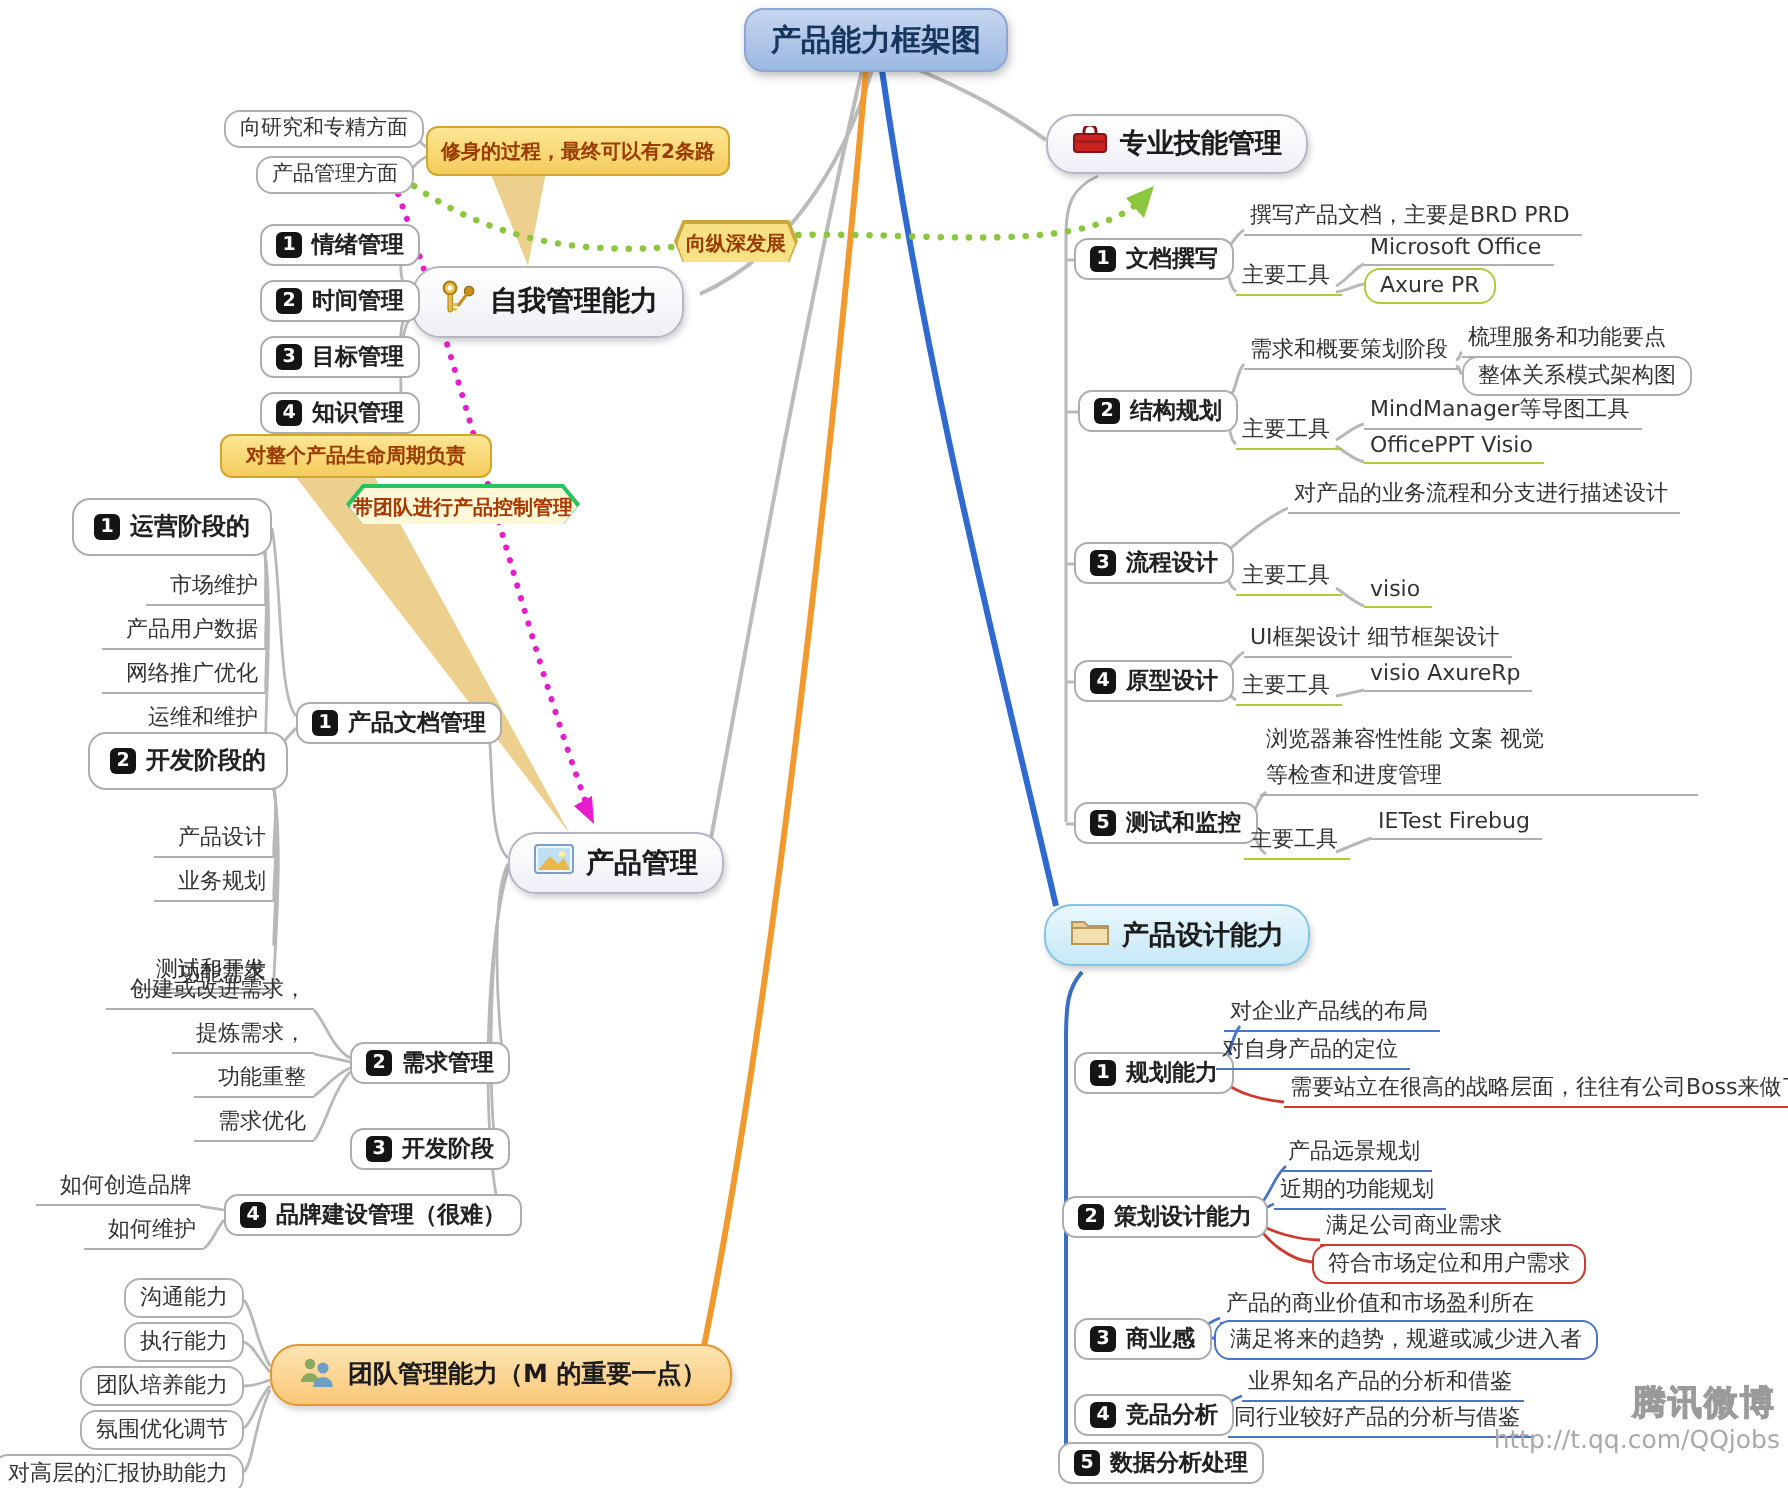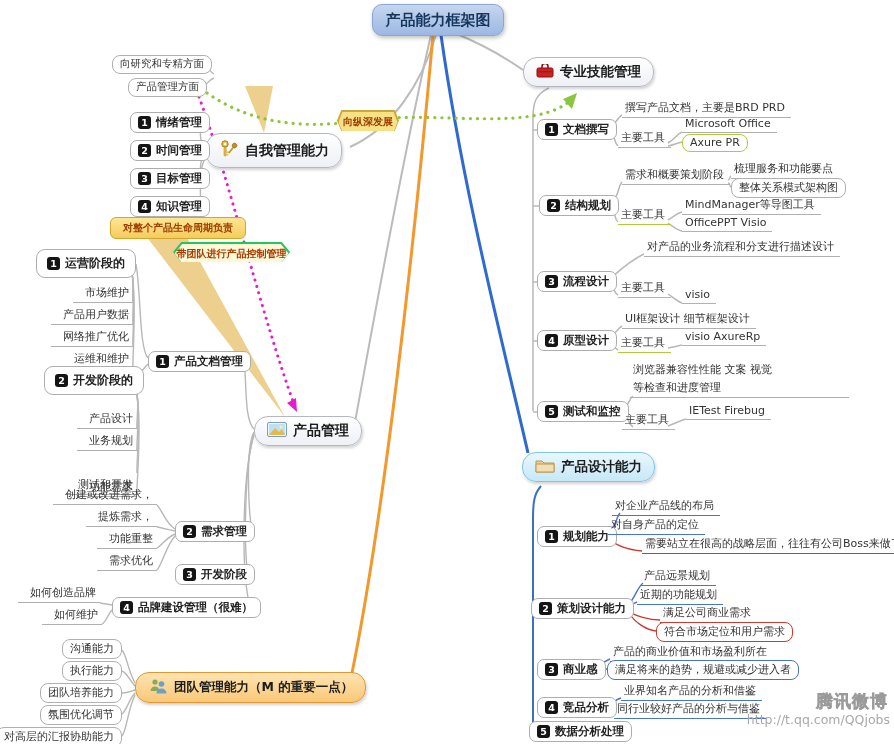--- a/index.html
+++ b/index.html
@@ -143,20 +143,21 @@
     <path d="M207,93 C258,128 312,128 367,120 C440,110 538,134 573,98" stroke="#8cc63e" stroke-width="3.2" stroke-linecap="round" stroke-dasharray="0.1 7" fill="none"></path>
     <polygon points="577,93 563,99 572,109" fill="#8cc63e"></polygon>
     <path d="M199,97 C228,175 263,320 294,404" stroke="#e61ccd" stroke-width="3" stroke-linecap="round" stroke-dasharray="0.1 6.5" fill="none"></path>
     <polygon points="297,412 287,403 296,398" fill="#e61ccd"></polygon>
   </svg>
 
   <div class="title" style="left:372px;top:4px;width:130px;height:30px">产品能力框架图</div>
 
   <div class="boxleaf" style="left:112px;top:55px;font-size:10.5px">向研究和专精方面</div>
   <div class="boxleaf" style="left:128px;top:78px;font-size:10.5px">产品管理方面</div>
+  <div class="callout" style="left:213px;top:63px;width:138px;height:23px">修身的过程，最终可以有2条路</div>
   <div class="hexo" style="left:337px;top:110px;width:62px;height:21px;background:#c9a93e">
     <div class="hexi" style="background:#f7e184;color:#9a3b00">向纵深发展</div>
   </div>
   <div class="callout" style="left:110px;top:217px;width:122px;height:20px">对整个产品生命周期负责</div>
   <div class="hexo" style="left:173px;top:242px;width:117px;height:20px;background:#22c55e">
     <div class="hexi" style="background:#fdf8d8;color:#a83a00">带团队进行产品控制管理</div>
   </div>
 
   <div class="node" style="left:206px;top:133px;font-size:14px">
     <span>

